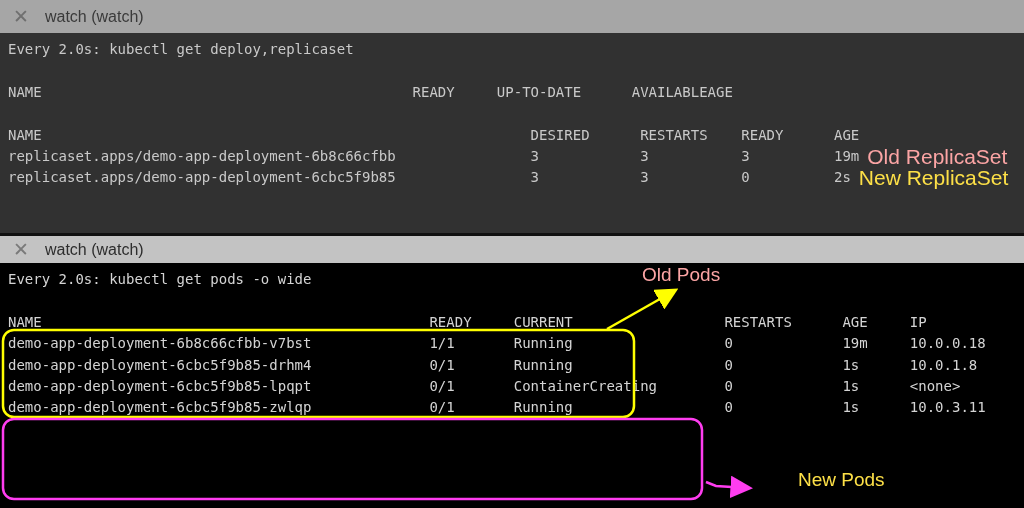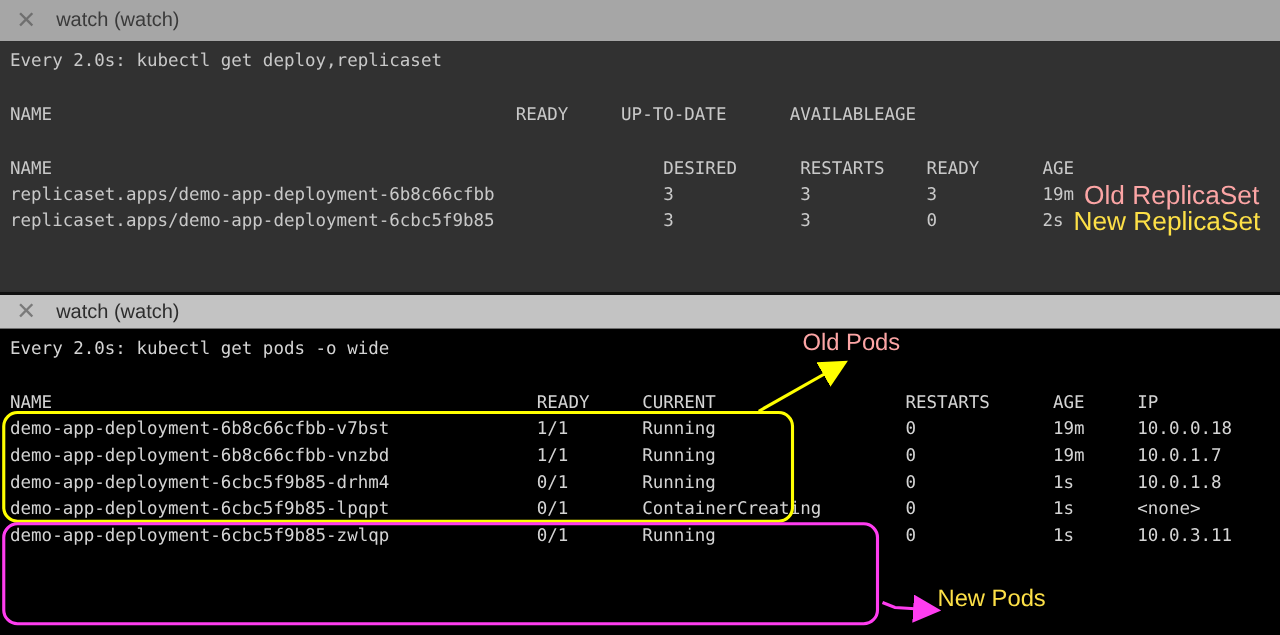--- a/index.html
+++ b/index.html
@@ -82,35 +82,34 @@
   <div class="titlebar bottom">
     <span class="close-x">✕</span>
     <span class="win-title">watch (watch)</span>
   </div>
   <div class="terminal bottom">
     <div class="line">Every 2.0s: kubectl get pods -o wide</div>
     <div class="line"></div>
     <div class="line"><span class="c p-name">NAME</span><span class="c p-ready">READY</span><span class="c p-status">CURRENT</span><span class="c p-restarts">RESTARTS</span><span class="c p-age">AGE</span><span class="c">IP</span></div>
 
     <div class="line"><span class="c p-name">demo-app-deployment-6b8c66cfbb-v7bst</span><span class="c p-ready">1/1</span><span class="c p-status">Running</span><span class="c p-restarts">0</span><span class="c p-age">19m</span><span class="c">10.0.0.18</span></div>
-    <div class="line"><span class="c p-name">demo-app-deployment-6b8c66cfbb-vnzbd</span><span class="c p-ready">1/1</span><span class="c p-status">Running</span><span class="c p-restarts">0</span><span class="c p-age">19m</span><span class="c">10.0.1.7</span></div>
     <div class="line"><span class="c p-name">demo-app-deployment-6cbc5f9b85-drhm4</span><span class="c p-ready">0/1</span><span class="c p-status">Running</span><span class="c p-restarts">0</span><span class="c p-age">1s</span><span class="c">10.0.1.8</span></div>
     <div class="line"><span class="c p-name">demo-app-deployment-6cbc5f9b85-lpqpt</span><span class="c p-ready">0/1</span><span class="c p-status">ContainerCreating</span><span class="c p-restarts">0</span><span class="c p-age">1s</span><span class="c">&lt;none&gt;</span></div>
     <div class="line"><span class="c p-name">demo-app-deployment-6cbc5f9b85-zwlqp</span><span class="c p-ready">0/1</span><span class="c p-status">Running</span><span class="c p-restarts">0</span><span class="c p-age">1s</span><span class="c">10.0.3.11</span></div>
 
     <svg class="overlay" width="1024" height="242" viewBox="0 0 1024 242">
       <defs>
         <marker id="arrow-y" markerWidth="9" markerHeight="9" refX="7" refY="4.5" orient="auto">
           <path d="M0,0 L9,4.5 L0,9 z" fill="#ffff00"></path>
         </marker>
         <marker id="arrow-m" markerWidth="9" markerHeight="9" refX="7" refY="4.5" orient="auto">
           <path d="M0,0 L9,4.5 L0,9 z" fill="#ff3df0"></path>
         </marker>
       </defs>
       <rect x="3" y="67" width="631" height="87" rx="11" fill="none" stroke="#ffff00" stroke-width="2.5"></rect>
       <rect x="3" y="156" width="699" height="80" rx="11" fill="none" stroke="#ff3df0" stroke-width="2.5"></rect>
       <line x1="607" y1="66" x2="674" y2="28" stroke="#ffff00" stroke-width="2.5" marker-end="url(#arrow-y)"></line>
       <polyline points="706,219 716,223 748,225" fill="none" stroke="#ff3df0" stroke-width="2.5" marker-end="url(#arrow-m)"></polyline>
     </svg>
     <div class="float-label yellow" style="left:642px; top:1px;">Old Pods</div>
-    <div class="float-label magenta" style="left:750px; top:206px;">New Pods</div>
+    <div class="float-label magenta" style="left:798px; top:206px;">New Pods</div>
   </div>
 </div>
 
 </body></html>

